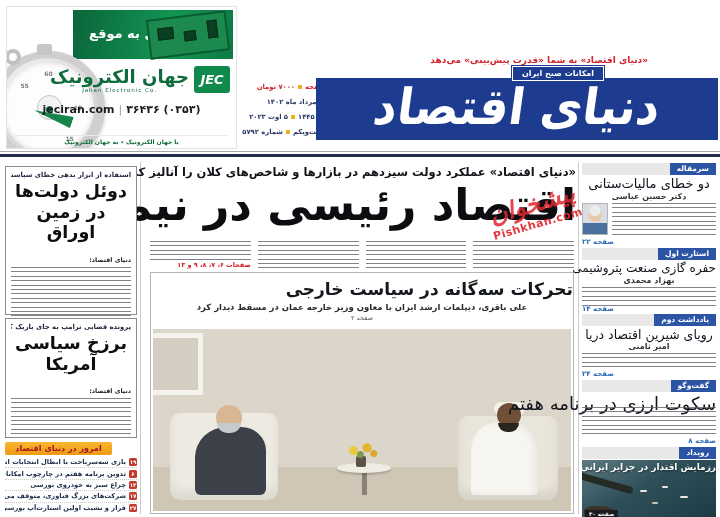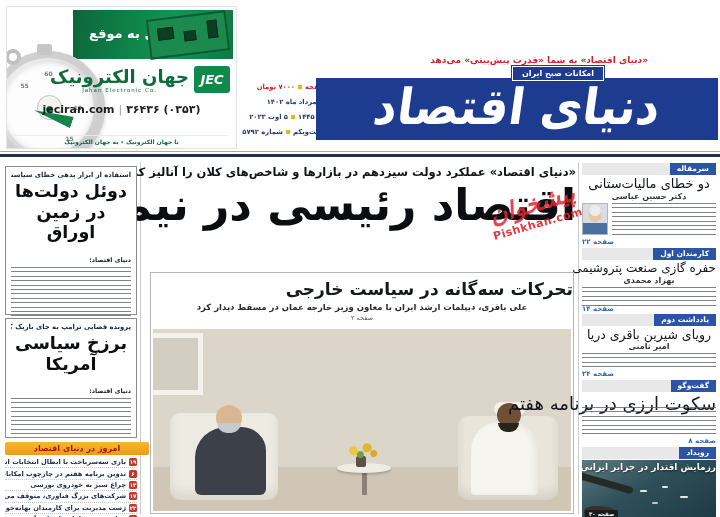--- a/index.html
+++ b/index.html
@@ -112,21 +112,21 @@
   #lbox1 { top:166px; height:149px; }
   #lbox2 { top:318px; height:120px; }
   .lk { font-size:6.8px; font-weight:bold; color:#1a2438; text-align:center; white-space:nowrap; overflow:hidden; }
   .lt { font-size:17.5px; font-weight:900; color:#0c0e12; text-align:center; line-height:1.18; margin-top:2px; letter-spacing:-.5px; }
   .lbody { margin-top:4px; }
   .lead-in { font-size:6.3px; font-weight:bold; color:#20242a; }
   #lbox1 .lbody .greek { height:52px; margin-top:1px; }
   #lbox2 .lbody .greek { height:40px; margin-top:1px; }
   .lpage { font-size:7px; color:var(--link-blue,#2e6db5); font-weight:bold; text-align:left; margin-top:3px; }
 
-  #todayhdr { position:absolute; left:5px; top:442px; width:144px; height:13px; border-radius:2px;
+  #todayhdr { position:absolute; left:5px; top:442px; width:107px; height:13px; border-radius:2px;
     background:linear-gradient(#f8b62e,#ef9a14); color:#a3151c; font-size:8px; font-weight:900; text-align:center; line-height:13px; }
   #todaylist { position:absolute; left:5px; top:457px; width:132px; }
   .trow { display:flex; align-items:center; gap:3px; padding:1.2px 0; border-bottom:1px dotted #c9c9c9; }
   .trow:last-child { border-bottom:none; }
   .tnum { min-width:8px; height:8px; background:var(--num-red,#c23a2e); color:#fff; font-size:5.5px; font-weight:bold;
     display:flex; align-items:center; justify-content:center; border-radius:1.5px; }
   .ttxt { font-size:6.7px; font-weight:bold; color:#1c2b4a; flex:1; white-space:nowrap; overflow:hidden; }
 
   
   .tabrow { position:absolute; left:582px; width:134px; height:12px; background:#e8e8e8; }
@@ -224,20 +224,35 @@
   <div id="masthead">
     <span id="masthead-text">دنیای اقتصاد</span>
   </div>
   <div id="header-rule"></div>
 
   <div class="vline" id="vl1"></div>
   <div class="vline" id="vl2"></div>
 
   <div id="kicker">«دنیای اقتصاد» عملکرد دولت سیزدهم در بازارها و شاخص‌های کلان را آنالیز کرد</div>
   <div id="headline">اقتصاد رئیسی در نیمه اول</div>
+  <div id="leadcols">
+    <div class="lcol">
+        <div class="greek"></div>
+      </div>
+    <div class="lcol">
+        <div class="greek"></div>
+      </div>
+    <div class="lcol">
+        <div class="greek"></div>
+      </div>
+    <div class="lcol short">
+      <div class="greek"></div>
+      <div id="pagesnote">صفحات ۶، ۷، ۸، ۹ و ۱۳</div>
+    </div>
+  </div>
   <div id="watermark">
     <div class="wm-script">پیشخوان</div>
     <div class="wm-domain">Pishkhan.com</div>
   </div>
 
   <div id="photostory">
     <div class="ps-title">تحرکات سه‌گانه در سیاست خارجی</div>
     <div class="ps-sub">علی باقری، دیپلمات ارشد ایران با معاون وزیر خارجه عمان در مسقط دیدار کرد</div>
     <div class="ps-page">صفحه ۲</div>
     <div class="scene">
@@ -291,53 +306,49 @@
     </div>
     <div class="trow">
       <span class="tnum">۱۳</span>
       <span class="ttxt">چراغ سبز به خودروی بورسی</span>
     </div>
     <div class="trow">
       <span class="tnum">۱۷</span>
       <span class="ttxt">شرکت‌های بزرگ فناوری، متوقف می‌شوند؟</span>
     </div>
     <div class="trow">
-      <span class="tnum">۲۲</span>
-      <span class="ttxt">ژست مدیریت برای کارمندان بهانه‌جو</span>
-    </div>
-    <div class="trow">
       <span class="tnum">۲۷</span>
       <span class="ttxt">فراز و نشیب اولین استارت‌آپ بورسی</span>
     </div>
 
   </div>
 
   <div id="s1tab" class="tabrow">
     <span class="tab">سرمقاله</span>
   </div>
   <div id="s1title" class="stitle">دو خطای مالیات‌ستانی</div>
   <div id="s1author" class="sauthor">دکتر حسین عباسی</div>
   <div id="s1content">
     <div class="greek"></div>
     <div class="headshot"></div>
   </div>
   <div id="s1page" class="spage">صفحه ۲۲</div>
 
   <div id="s2tab" class="tabrow">
-    <span class="tab">کارمندان اول</span>
+    <span class="tab">استارت اول</span>
   </div>
   <div id="s2title" class="stitle">حفره گازی صنعت پتروشیمی</div>
   <div id="s2author" class="sauthor">بهزاد محمدی</div>
   <div id="s2greek" class="sgreek greek"></div>
   <div id="s2page" class="spage">صفحه ۱۴</div>
 
   <div id="s3tab" class="tabrow">
     <span class="tab">یادداشت دوم</span>
   </div>
-  <div id="s3title" class="stitle">رویای شیرین باقری دریا</div>
+  <div id="s3title" class="stitle">رویای شیرین اقتصاد دریا</div>
   <div id="s3author" class="sauthor">امیر ثامنی</div>
   <div id="s3greek" class="sgreek greek"></div>
   <div id="s3page" class="spage">صفحه ۲۴</div>
 
   <div id="s4tab" class="tabrow">
     <span class="tab">گفت‌وگو</span>
   </div>
   <div id="s4title" class="stitle">سکوت ارزی در برنامه هفتم</div>
   <div id="s4greek" class="sgreek greek"></div>
   <div id="s4page" class="spage">صفحه ۸</div>

